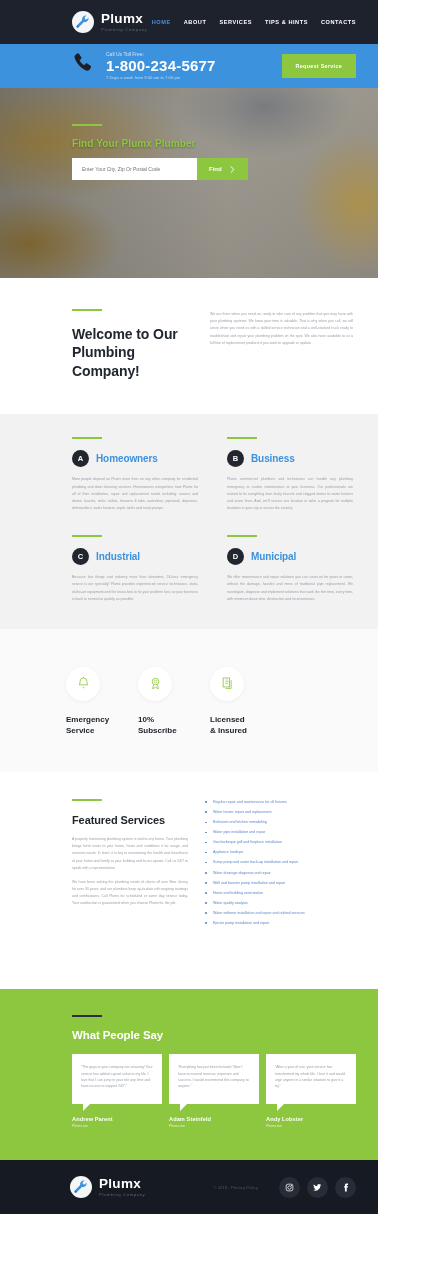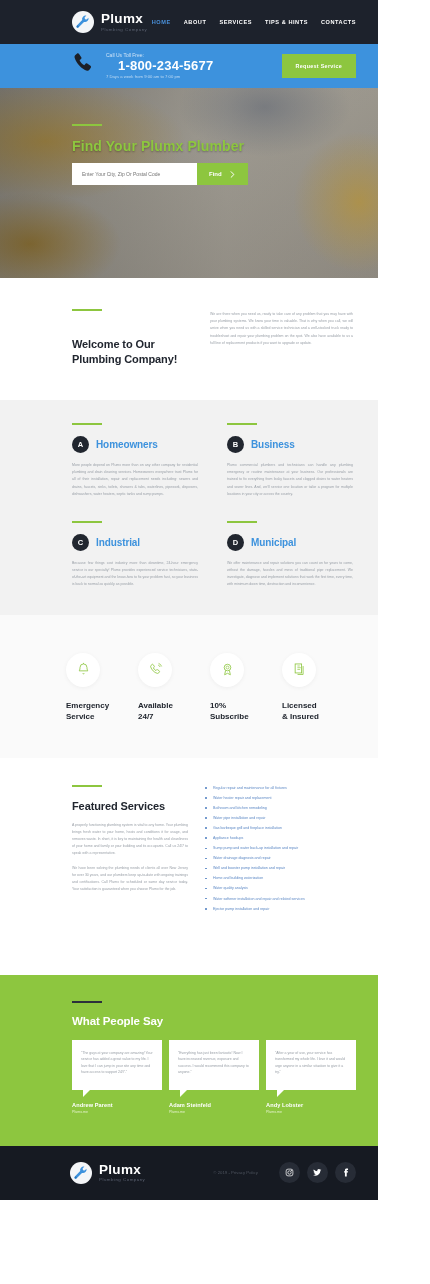--- a/index.html
+++ b/index.html
@@ -47,22 +47,22 @@
 
   
   .phonebar {
     height: 44px; background: #3d92dd;
     display: flex; align-items: center; padding: 0 22px 0 70px;
   }
   .phone-icon { margin-right: 10px; flex: none; }
   .phone-info { line-height: 1.1; }
   .phone-label { color: #cfe4f7; font-size: 5px; display: block; }
   .phone-number {
-    color: #ffffff; font-size: 13px; font-weight: bold;
-    letter-spacing: 0.2px; display: block; margin: 1px 12px;
+    color: #ffffff; font-size: 15px; font-weight: bold;
+    letter-spacing: 0.2px; display: block; margin: 1px 0;
   }
   .phone-hours { color: #bedaf3; font-size: 4.2px; display: block; }
   .request-btn {
     margin-left: auto; background: #8dc63f; color: #ffffff;
     font-size: 5.4px; font-weight: bold; letter-spacing: 0.3px;
     padding: 9px 14px; border: none; cursor: pointer; white-space: nowrap;
   }
 
   
   .hero {
@@ -80,43 +80,43 @@
   }
   .hero-inner { position: relative; z-index: 3; padding: 36px 0 0 72px; }
   .rule-green { width: 30px; height: 2px; background: #8dc63f; }
   .rule-dark  { width: 30px; height: 2px; background: #2b303b; }
   .hero h1 {
     color: #ffffff; font-size: 16px; font-weight: bold;
     line-height: 1.28; margin-top: 12px; letter-spacing: -0.2px;
     text-shadow: 0 1px 3px rgba(0,0,0,0.35);
   }
   .hero-sub {
-    color: #8dc63f; font-size: 14px; font-weight: bold;
+    color: #8dc63f; font-size: 10px; font-weight: bold;
     margin-top: 12px; letter-spacing: 0.1px;
     text-shadow: 0 1px 2px rgba(0,0,0,0.3);
   }
   .hero-form { display: flex; margin-top: 9px; }
   .hero-form input {
     width: 125px; height: 22px; border: none; background: #fff;
     font-size: 5px; color: #b5b5b5; padding: 0 10px;
     font-family: "Liberation Sans", sans-serif;
   }
   .hero-form button {
     height: 22px; background: #8dc63f; color: #fff; border: none;
     font-size: 6px; font-weight: bold; padding: 0 12px; cursor: pointer;
     display: flex; align-items: center; gap: 7px;
     font-family: "Liberation Sans", sans-serif;
   }
 
   
   .welcome { background: #fff; padding: 31px 25px 34px 72px; display: flex; gap: 20px; }
   .welcome-left { width: 118px; flex: none; }
   .welcome h2 {
-    font-size: 11px; font-weight: bold; color: #21262f;
-    line-height: 1.32; margin-top: 26px; letter-spacing: -0.1px;
+    font-size: 14px; font-weight: bold; color: #21262f;
+    line-height: 1.32; margin-top: 14px; letter-spacing: -0.1px;
   }
   .micro {
     font-size: 3.5px; line-height: 2.05; color: #9aa0a8;
     text-align: justify;
   }
   .welcome-right { flex: 1; padding-top: 2px; }
 
   
   .services { background: #f2f2f2; padding: 23px 25px 26px 72px; }
   .svc-grid { display: grid; grid-template-columns: 1fr 1fr; column-gap: 29px; row-gap: 23px; }
@@ -334,32 +334,20 @@
       <div class="feat-ic">
         <svg width="15" height="15" viewBox="0 0 20 20">
           <path d="M10 2.6a4.6 4.6 0 0 0-4.6 4.6c0 3.4-1.2 4.6-1.2 4.6h11.6s-1.2-1.2-1.2-4.6A4.6 4.6 0 0 0 10 2.6z" fill="none" stroke="#8dc63f" stroke-width="1.1"></path>
           <path d="M8.7 15a1.5 1.5 0 0 0 2.6 0" fill="none" stroke="#8dc63f" stroke-width="1.1"></path>
           <path d="M10 1.2v1.4" stroke="#8dc63f" stroke-width="1.1"></path>
         </svg>
       </div>
       <div class="feat-label">
         <span>Emergency</span><br>
         <span>Service</span>
-      </div>
-    </div>
-    <div class="feat">
-      <div class="feat-ic">
-        <svg width="15" height="15" viewBox="0 0 20 20">
-          <path d="M5.5 3.2c.5-.3 1.1-.2 1.4.3l1.5 2.3c.3.5.2 1.1-.3 1.4l-.9.6c.5 1.4 1.8 2.9 3.3 3.6l.7-.9c.3-.5.9-.6 1.4-.3l2.3 1.5c.5.3.5.9.3 1.4l-1 1.5c-.4.5-1 .7-1.7.6-4.1-1-7.8-4.8-9-8.9-.2-.7 0-1.4.6-1.8z" fill="none" stroke="#8dc63f" stroke-width="1.1"></path>
-          <path d="M14 4.2a3.4 3.4 0 0 1 2 2M14.6 2a5.4 5.4 0 0 1 3.4 3.4" fill="none" stroke="#8dc63f" stroke-width="1" stroke-linecap="round"></path>
-        </svg>
-      </div>
-      <div class="feat-label">
-        <span>Available</span><br>
-        <span>24/7</span>
       </div>
     </div>
     <div class="feat">
       <div class="feat-ic">
         <svg width="15" height="15" viewBox="0 0 20 20">
           <circle cx="10" cy="7.4" r="4.4" fill="none" stroke="#8dc63f" stroke-width="1.1"></circle>
           <circle cx="10" cy="7.4" r="1.9" fill="none" stroke="#8dc63f" stroke-width="0.9"></circle>
           <path d="M7.4 11.4L6.2 17l3.8-2 3.8 2-1.2-5.6" fill="none" stroke="#8dc63f" stroke-width="1.1" stroke-linejoin="round"></path>
         </svg>
       </div>

